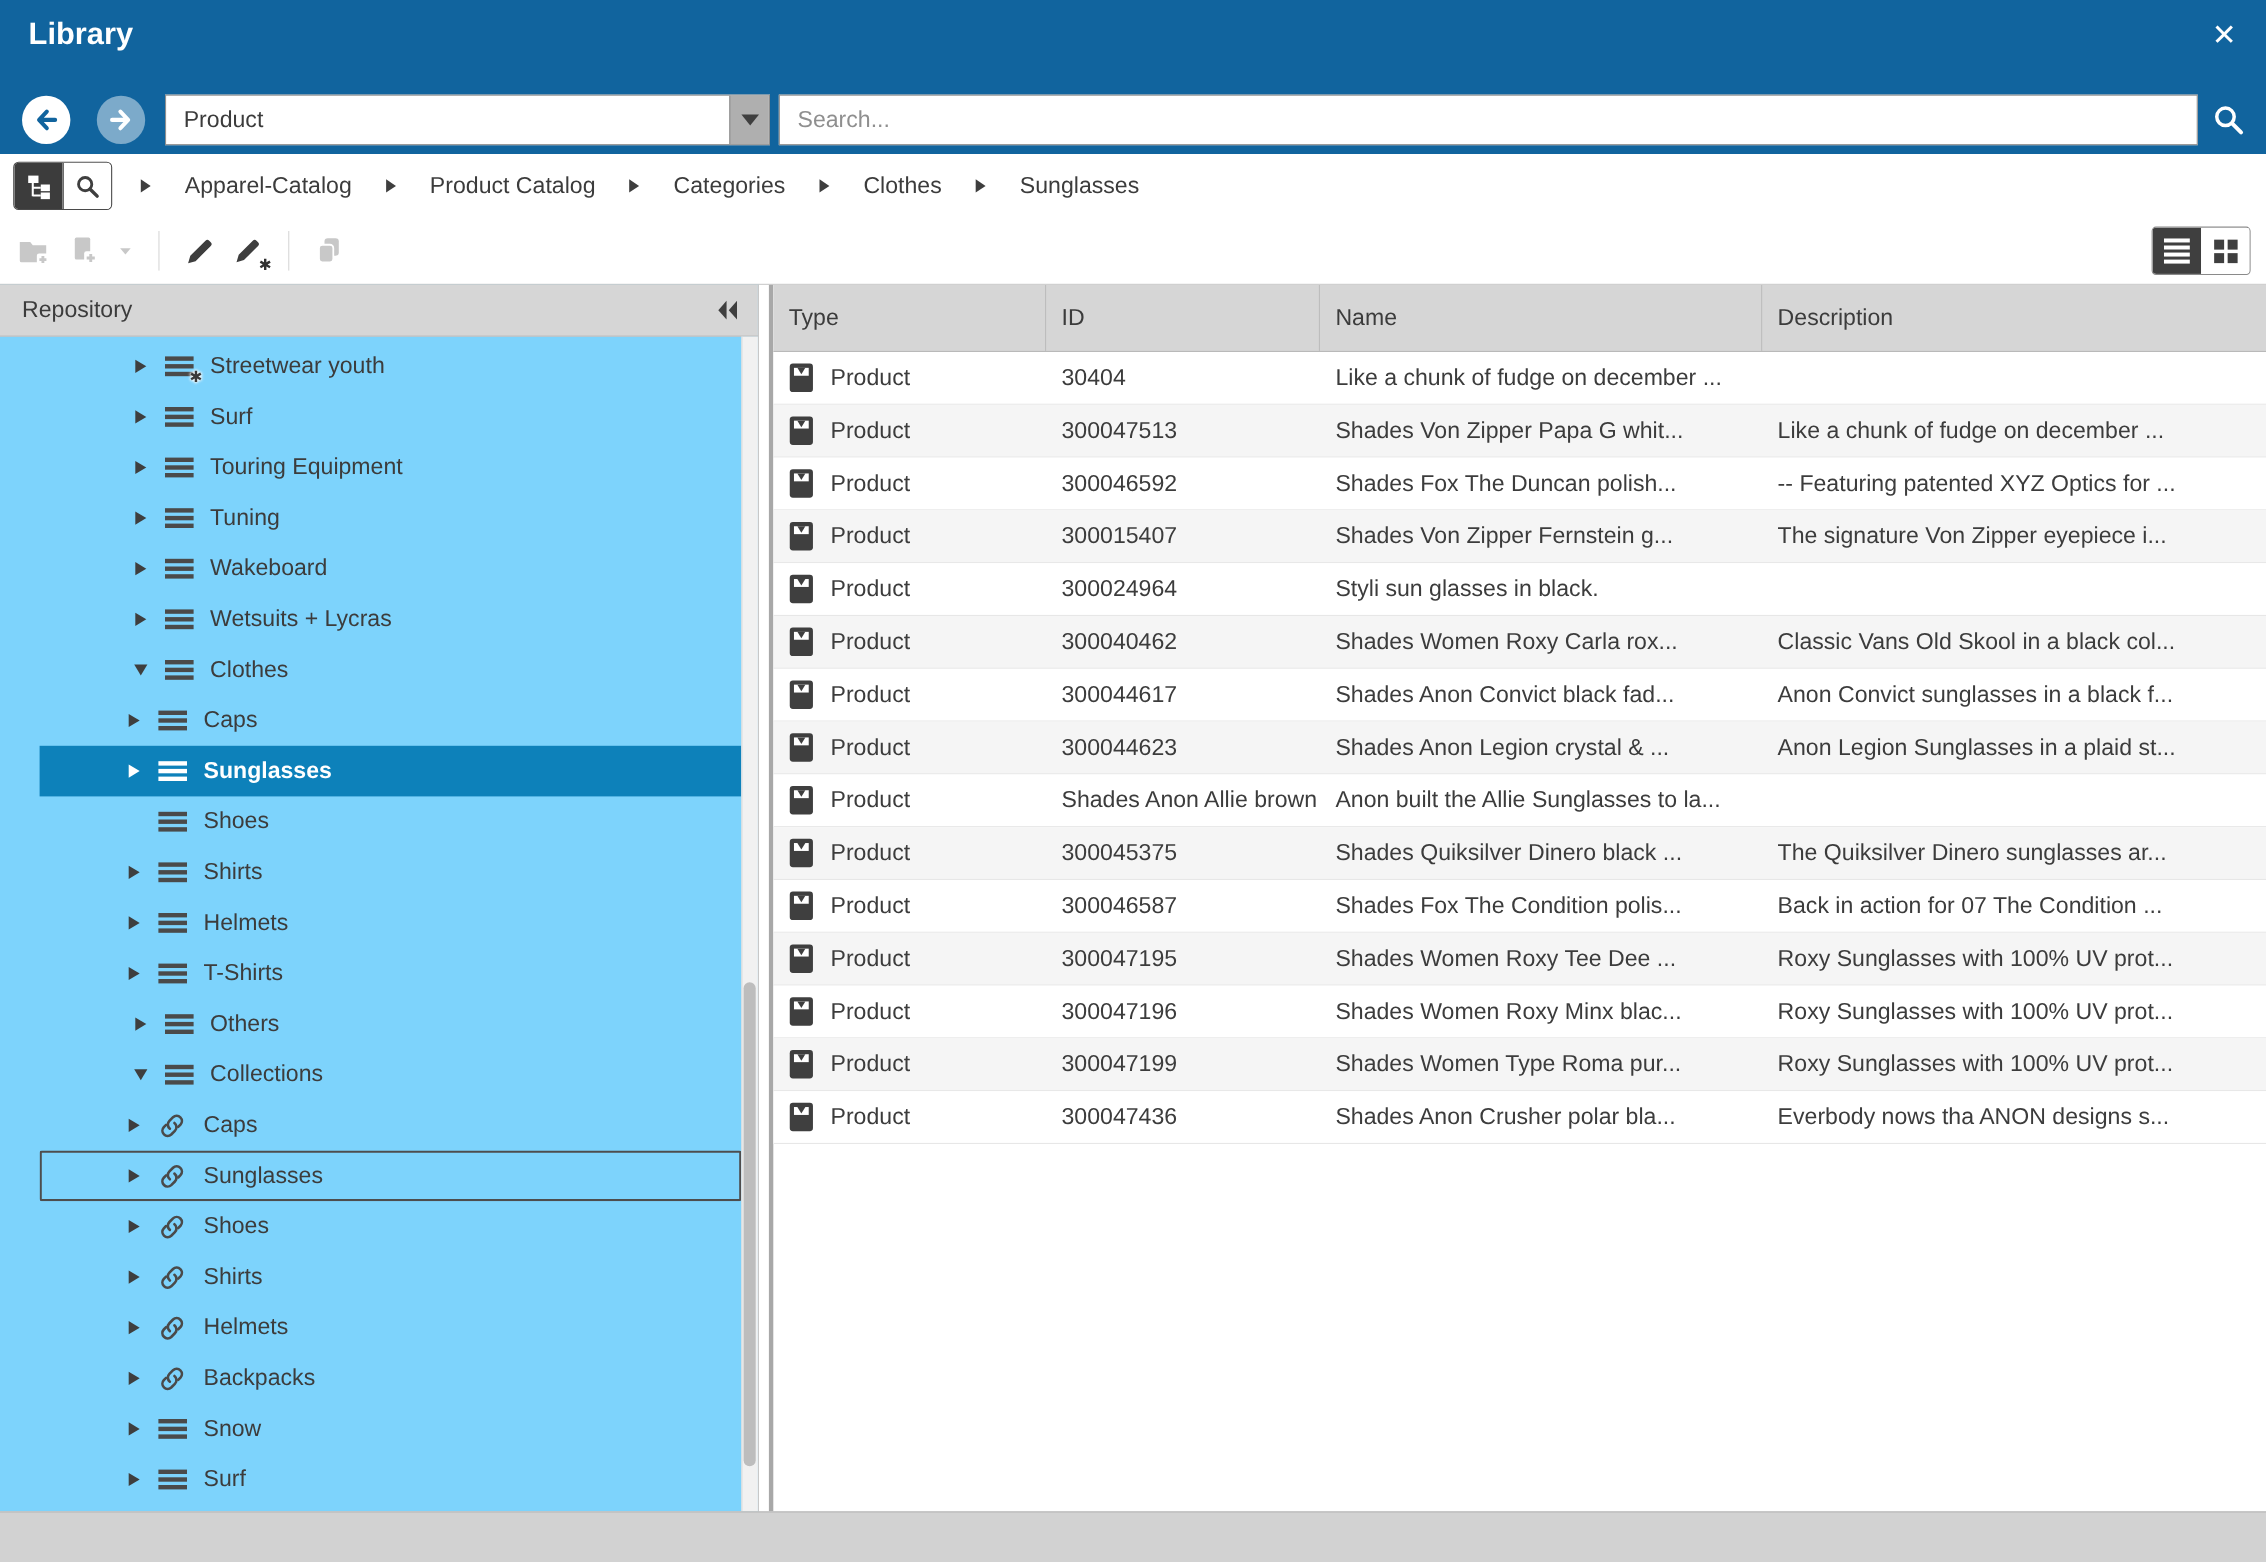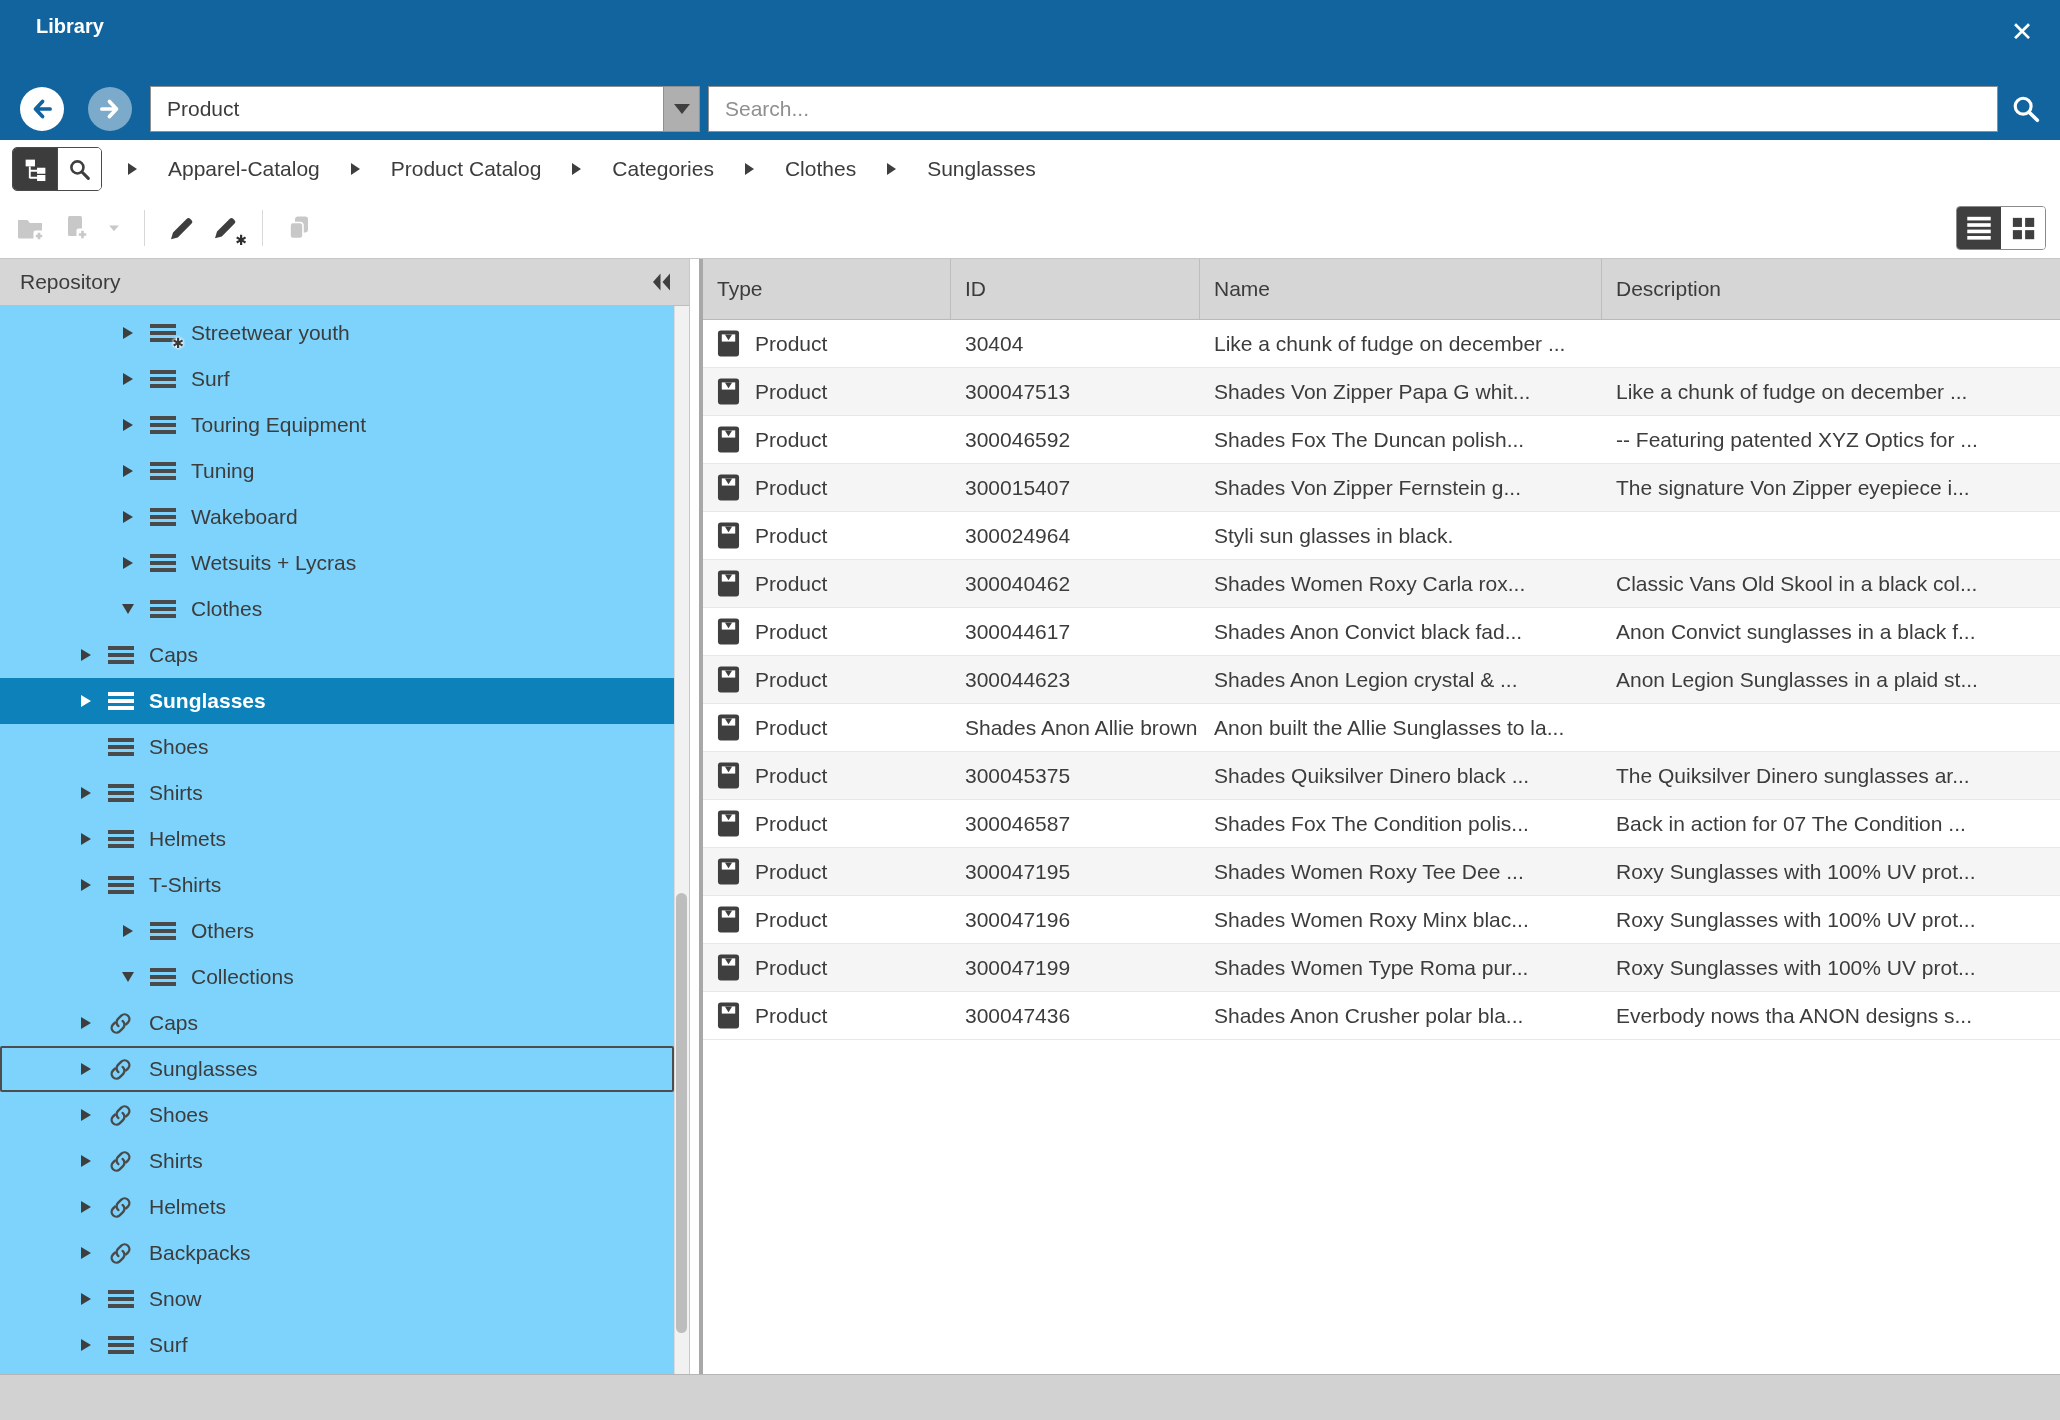--- a/index.html
+++ b/index.html
@@ -2,21 +2,21 @@
 <html><head>
 <meta charset="utf-8">
 <style>
   html,body{margin:0;padding:0;background:#e9e9e9;}
   *{box-sizing:border-box;}
   .window{position:relative;width:2060px;height:1420px;background:#fff;overflow:hidden;
           font-family:"Liberation Sans","DejaVu Sans",sans-serif;color:#3c3c3c;}
 
   
   .titlebar{position:absolute;left:0;top:0;width:100%;height:140px;background:#11649E;}
-  .title{position:absolute;left:36px;top:15px;color:#fff;font-size:20px;font-weight:bold;}
+  .title{position:absolute;left:26px;top:15px;color:#fff;font-size:28px;font-weight:bold;}
   .closebtn{position:absolute;right:16px;top:10px;width:44px;height:44px;background:none;border:none;
             color:#fff;font-size:27px;cursor:pointer;line-height:44px;padding:0;}
   .navbtn{position:absolute;top:87px;width:44px;height:44px;border-radius:50%;border:none;padding:0;
           display:flex;align-items:center;justify-content:center;cursor:pointer;}
   .navbtn svg{width:26px;height:26px;}
   .nav-back{left:20px;background:#fff;color:#11649E;}
   .nav-fwd{left:88px;background:rgba(255,255,255,.45);color:#fff;}
   .typeselect{position:absolute;left:150px;top:86px;width:550px;height:46px;background:#fff;
               border:1px solid #8f8f8f;display:flex;align-items:center;padding-left:16px;font-size:21px;cursor:pointer;}
   .ddbtn{position:absolute;right:0;top:0;bottom:0;width:36px;background:#AFAFAF;border-left:1px solid #8f8f8f;
@@ -59,21 +59,21 @@
   
   .main{position:absolute;top:259px;bottom:46px;left:0;right:0;display:flex;}
   .leftpanel{width:690px;flex:none;position:relative;background:#7dd3fc;border-right:1px solid #C8C8C8;}
   .panelheader{height:47px;background:#D6D6D6;border-bottom:1px solid #BDBDBD;display:flex;align-items:center;
                padding:0 16px 0 20px;font-size:21px;color:#3c3c3c;}
   .collapse{margin-left:auto;color:#3F3F3F;cursor:pointer;display:flex;}
   .collapse svg{width:24px;height:22px;}
   .tree{position:absolute;top:47px;left:0;right:15px;bottom:0;overflow:hidden;padding-top:4px;}
   .tree-row{height:46px;display:flex;align-items:center;font-size:21px;color:#3c3c3c;cursor:pointer;white-space:nowrap;}
   .lvl1{padding-left:120px;}
-  .lvl2{padding-left:78px;}
+  .lvl2{padding-left:78px;margin-left:36px;}
   .exp{width:16px;flex:none;display:flex;justify-content:center;color:#3E3E3E;}
   .exp-collapsed::before{content:"";width:0;height:0;border-left:10px solid currentColor;
                          border-top:6.5px solid transparent;border-bottom:6.5px solid transparent;}
   .exp-expanded::before{content:"";width:0;height:0;border-top:10px solid currentColor;
                         border-left:6.5px solid transparent;border-right:6.5px solid transparent;}
   .node-icon{margin-left:13px;width:27px;flex:none;display:flex;justify-content:center;color:#4A4A4A;position:relative;}
   .bars{width:26px;height:18.5px;position:relative;}
   .bars::before{content:"";position:absolute;left:0;top:0;width:26px;height:4.5px;background:currentColor;
                 box-shadow:0 7px 0 currentColor,0 14px 0 currentColor;}
   .node-icon .ast{position:absolute;right:-8px;bottom:-9px;font-size:14px;color:#3A3A3A;

